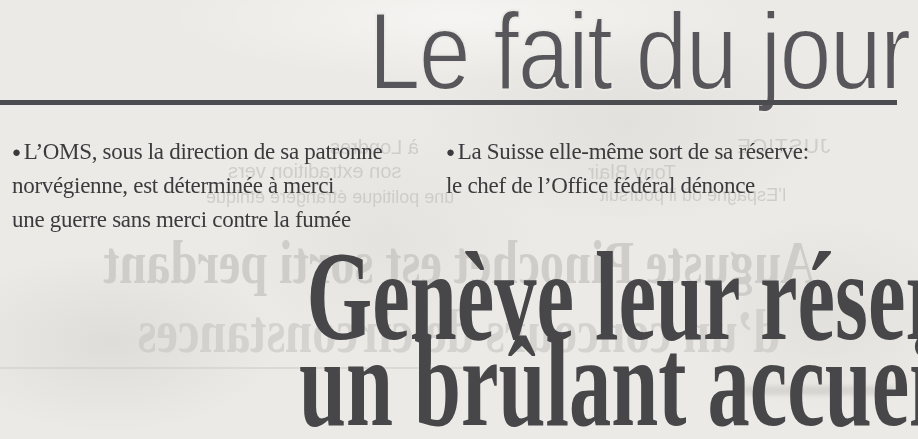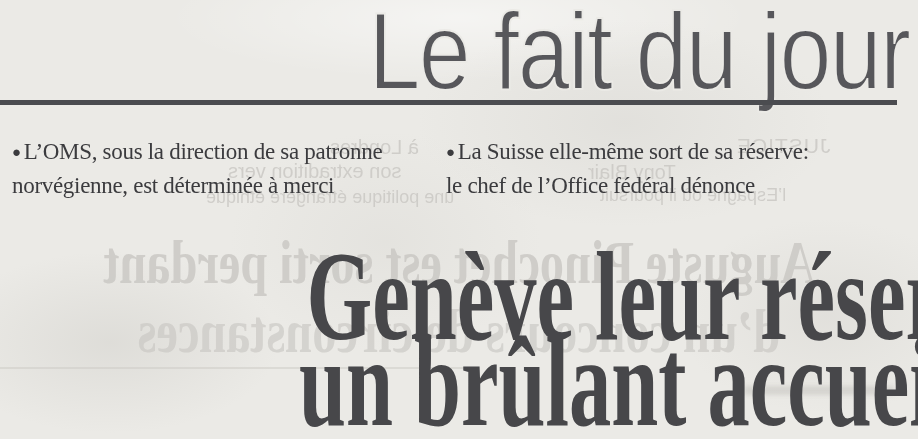--- a/index.html
+++ b/index.html
@@ -72,20 +72,21 @@
   <div class="ghost ghost-hl ghost-hl2"><span class="mirror">d’un concours de circonstances</span></div>
   <div class="scan-line"></div>
   <div class="smudge"></div>
 
   <h1 class="kicker"><span class="cond">Le fait du jour</span></h1>
   <div class="rule"></div>
 
   <div class="standfirst sf-left">
     <p><span class="marker">●</span><span>L’OMS, sous la direction de sa patronne</span></p>
     <p>norvégienne, est déterminée à merci</p>
+    <p>une guerre sans merci contre la fumée</p>
   </div>
 
   <div class="standfirst sf-right">
     <p><span class="marker">●</span><span>La Suisse elle-même sort de sa réserve:</span></p>
     <p>le chef de l’Office fédéral dénonce</p>
   </div>
 
   <h2 class="headline hl1"><span class="cond">Genève leur réserve</span></h2>
   <h2 class="headline hl2"><span class="cond">un brûlant accueil…</span></h2>
 

